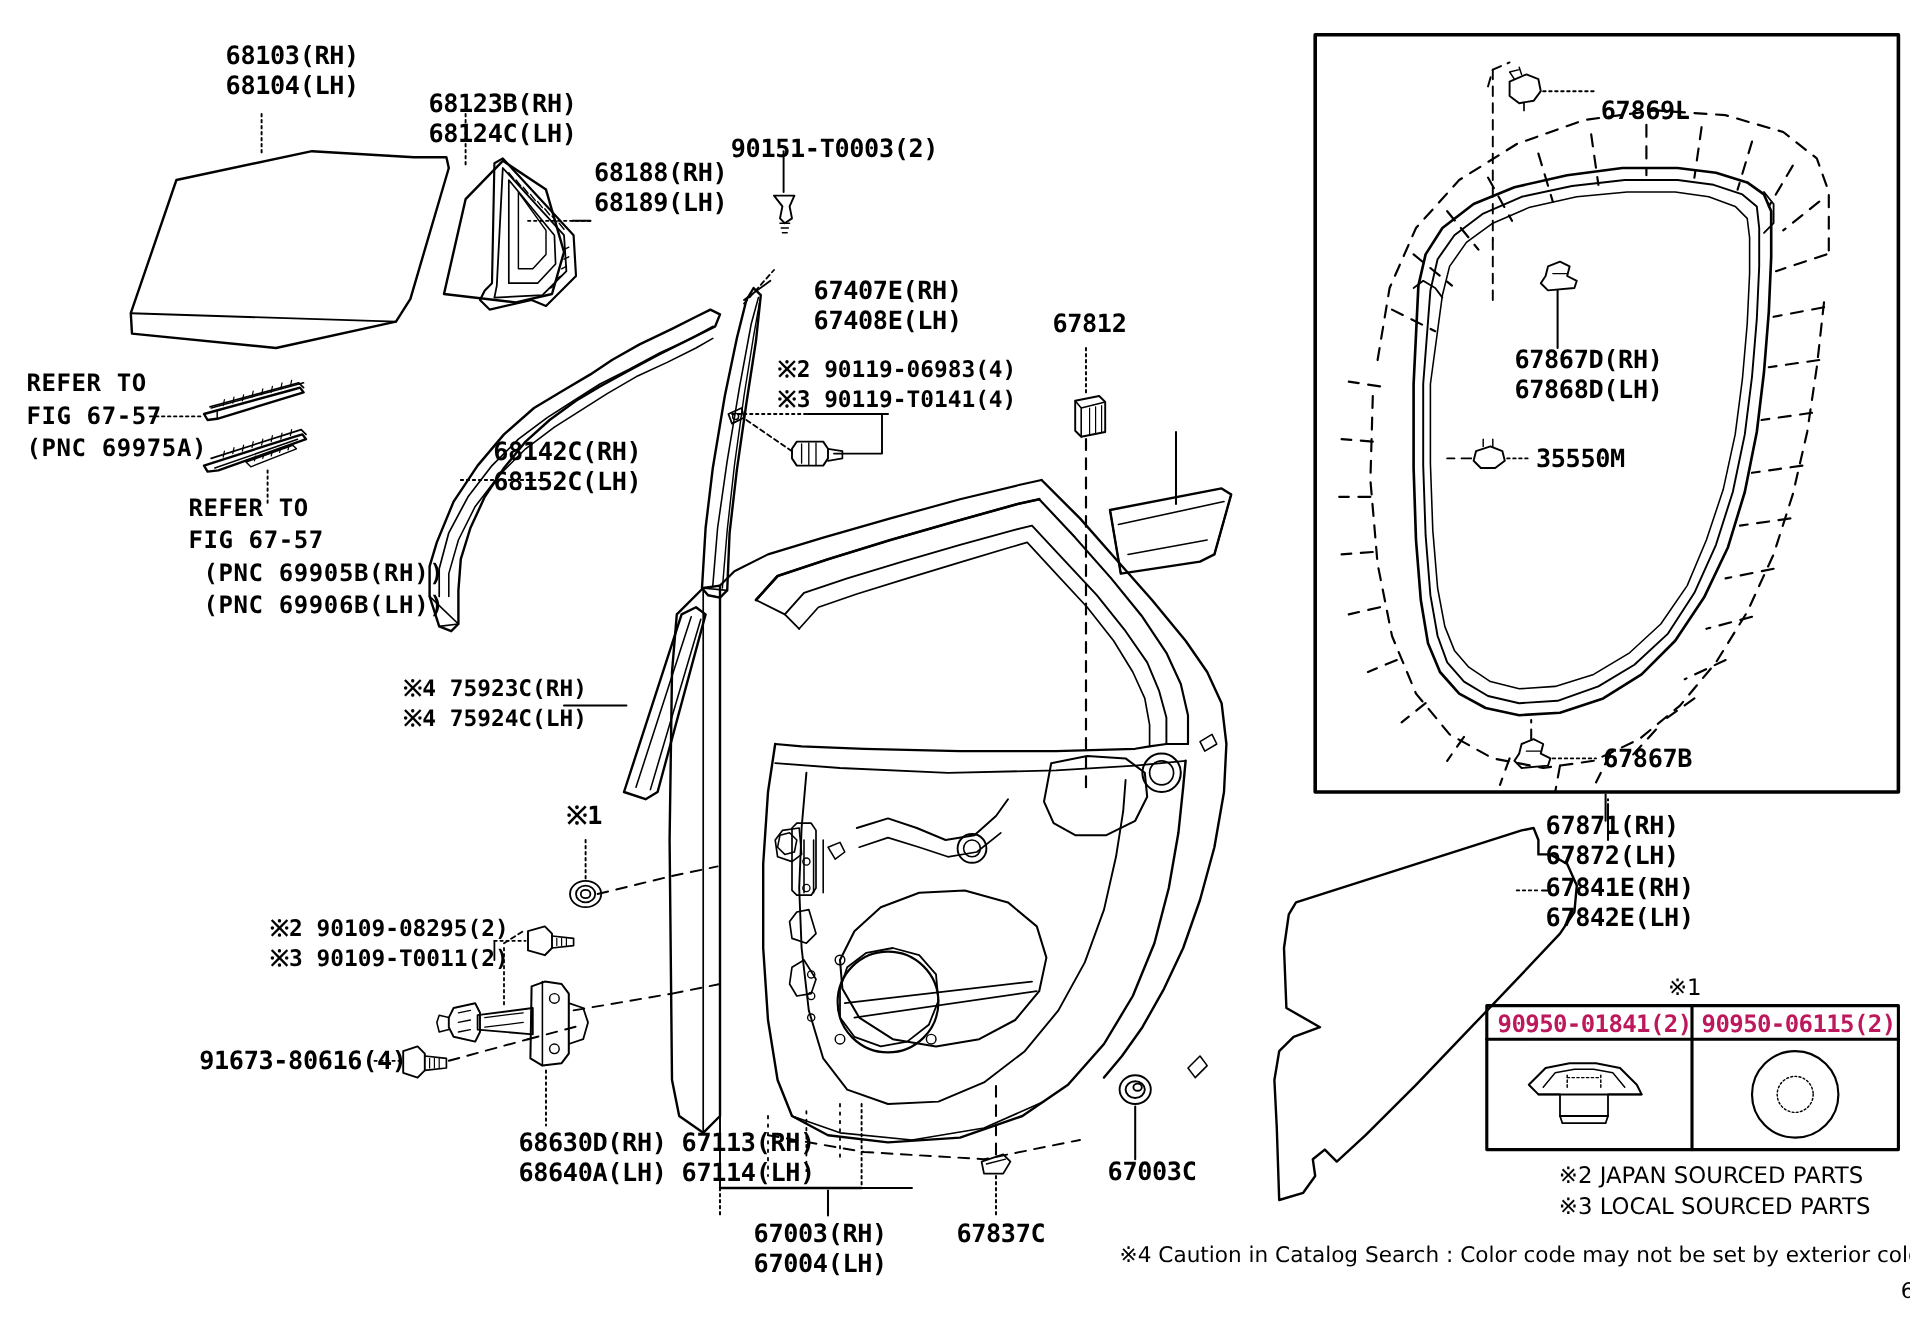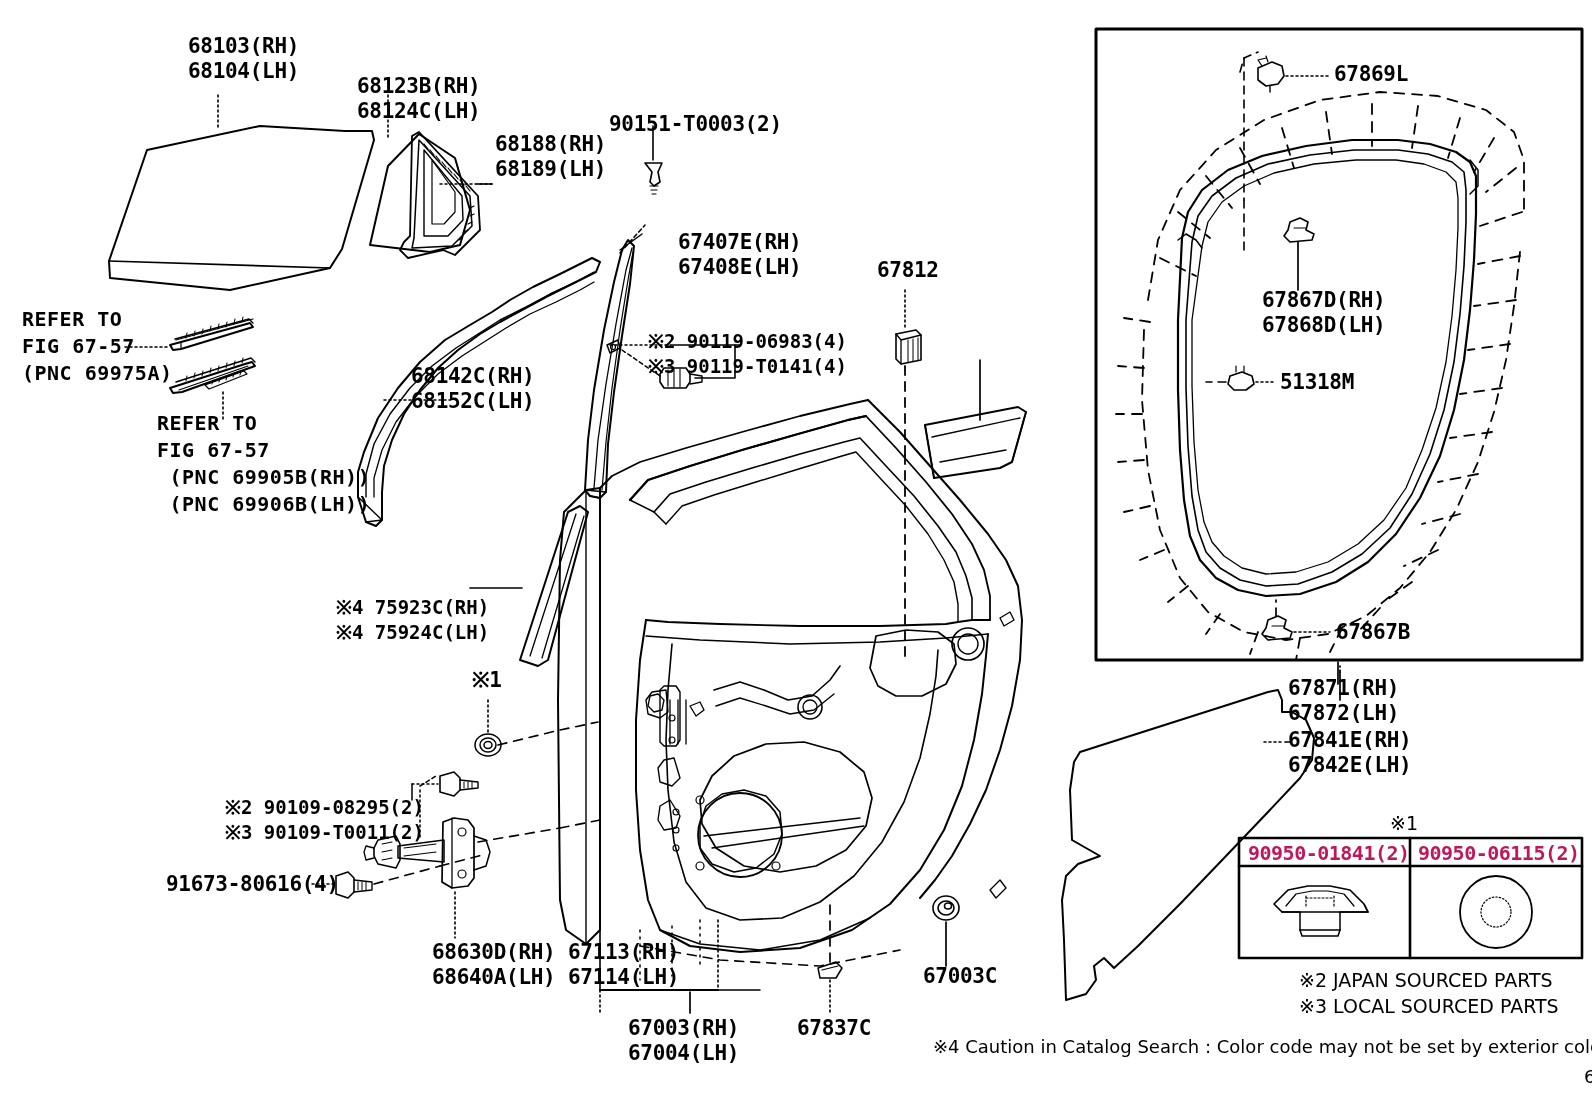--- a/index.html
+++ b/index.html
@@ -36,21 +36,20 @@
   }
   .lbl.two { line-height: 25px; }
   .lbl.refer {
     font-size: 20px;
     line-height: 27px;
     letter-spacing: 0.5px;
   }
   .lbl.small {
     font-size: 19px;
     letter-spacing: 0px;
-    margin-top: 33px;
   }
   .note {
     position: absolute;
     font-family: "DejaVu Sans", "Liberation Sans", sans-serif;
     font-size: 19px;
     color: #000000;
     white-space: pre;
     line-height: 26px;
   }
   .note.thin {
@@ -555,26 +554,26 @@
   <div class="lbl two" style="left:568px; top:940px;">67113(RH)
 67114(LH)</div>
 
   <div class="lbl two" style="left:628px; top:1016px;">67003(RH)
 67004(LH)</div>
 
   <div class="lbl" style="left:797px; top:1016px;">67837C</div>
 
   <div class="lbl" style="left:923px; top:964px;">67003C</div>
 
-  <div class="lbl" style="left:1334px; top:62px;">67869L</div>
+  <div class="lbl" style="left:1334px; top:80px;">67869L</div>
 
   <div class="lbl two" style="left:1262px; top:288px;">67867D(RH)
 67868D(LH)</div>
 
-  <div class="lbl" style="left:1280px; top:370px;">51318M</div>
+  <div class="lbl" style="left:1280px; top:370px;">35550M</div>
 
   <div class="lbl" style="left:1336px; top:620px;">67867B</div>
 
   <div class="lbl two" style="left:1288px; top:676px;">67871(RH)
 67872(LH)</div>
 
   <div class="lbl two" style="left:1288px; top:728px;">67841E(RH)
 67842E(LH)</div>
 
   <div class="legend-title" style="left:1390px; top:812px;">※1</div>

